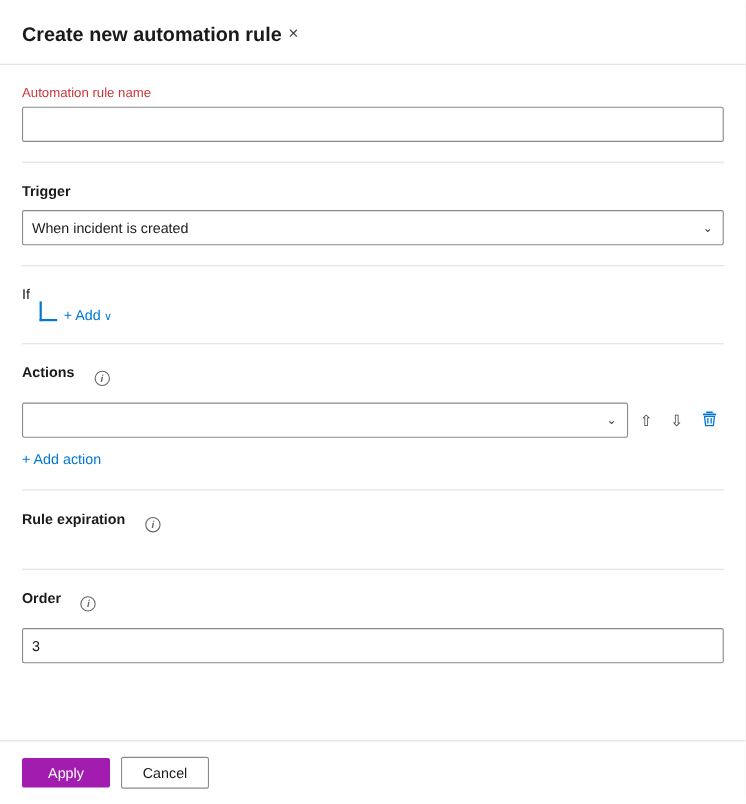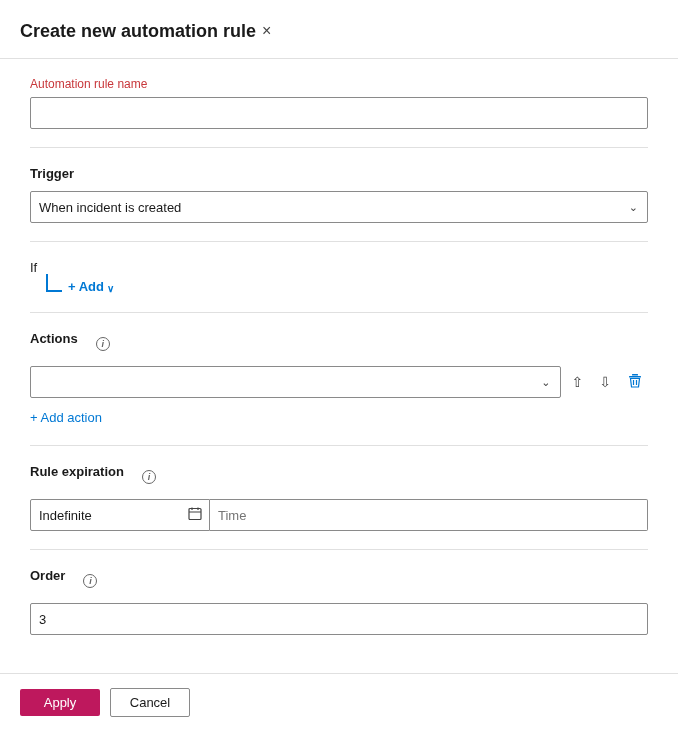--- a/index.html
+++ b/index.html
@@ -42,21 +42,21 @@
       display: flex;
       align-items: center;
     }
     .divider {
       border: none;
       border-top: 1px solid #e0e0e0;
       margin: 0;
     }
     .dialog-body {
       flex: 1;
-      padding: 0 30px;
+      padding: 0 20px;
       overflow-y: auto;
     }
     .section {
       padding: 18px 0 18px 0;
       border-bottom: 1px solid #e0e0e0;
     }
     .section:last-child {
       border-bottom: none;
     }
     .field-label {
@@ -153,21 +153,20 @@
     .add-link {
       color: #0078d4;
       cursor: pointer;
       font-size: 13px;
       display: flex;
       align-items: flex-end;
       gap: 3px;
       background: none;
       border: none;
       padding: 0;
-      font-weight: bold;
     }
     .actions-row {
       display: flex;
       align-items: center;
       gap: 6px;
     }
     .action-select-wrapper {
       flex: 1;
       position: relative;
     }
@@ -251,21 +250,21 @@
     }
     .dialog-footer {
       padding: 14px 20px;
       display: flex;
       align-items: center;
       gap: 10px;
       border-top: 1px solid #e0e0e0;
       background: #fff;
     }
     .apply-btn {
-      background: #be185d;
+      background: #a21caf;
       color: #fff;
       border: none;
       border-radius: 2px;
       padding: 6px 20px;
       font-size: 13px;
       cursor: pointer;
       font-family: inherit;
       min-width: 80px;
     }
     .cancel-btn {
@@ -361,34 +360,20 @@
           <span>+ Add action</span>
         </button>
       </div>
     </div>
 
     <div class="section">
       <div class="section-label-row">
         <span class="section-label">Rule expiration</span>
         <span class="info-icon">i</span>
       </div>
-      <div class="expiration-row">
-        <div class="expiration-date-wrapper">
-          <input class="expiration-date-input" type="text" readonly="" value="Indefinite" style="">
-          <span class="calendar-icon">
-            <svg width="14" height="14" viewBox="0 0 14 14" fill="none">
-              <rect x="1" y="2" width="12" height="11" rx="1" stroke="#444" stroke-width="1.2" fill="none"></rect>
-              <line x1="1" y1="5.5" x2="13" y2="5.5" stroke="#444" stroke-width="1.2"></line>
-              <line x1="4" y1="1" x2="4" y2="3.5" stroke="#444" stroke-width="1.2"></line>
-              <line x1="10" y1="1" x2="10" y2="3.5" stroke="#444" stroke-width="1.2"></line>
-            </svg>
-          </span>
-        </div>
-        <input class="expiration-time-input" type="text" placeholder="Time" style="">
-      </div>
     </div>
 
     <div class="section" style="border-bottom:none;">
       <div class="section-label-row">
         <span class="section-label">Order</span>
         <span class="info-icon">i</span>
       </div>
       <input class="order-input" type="text" value="3" style="">
     </div>
 

